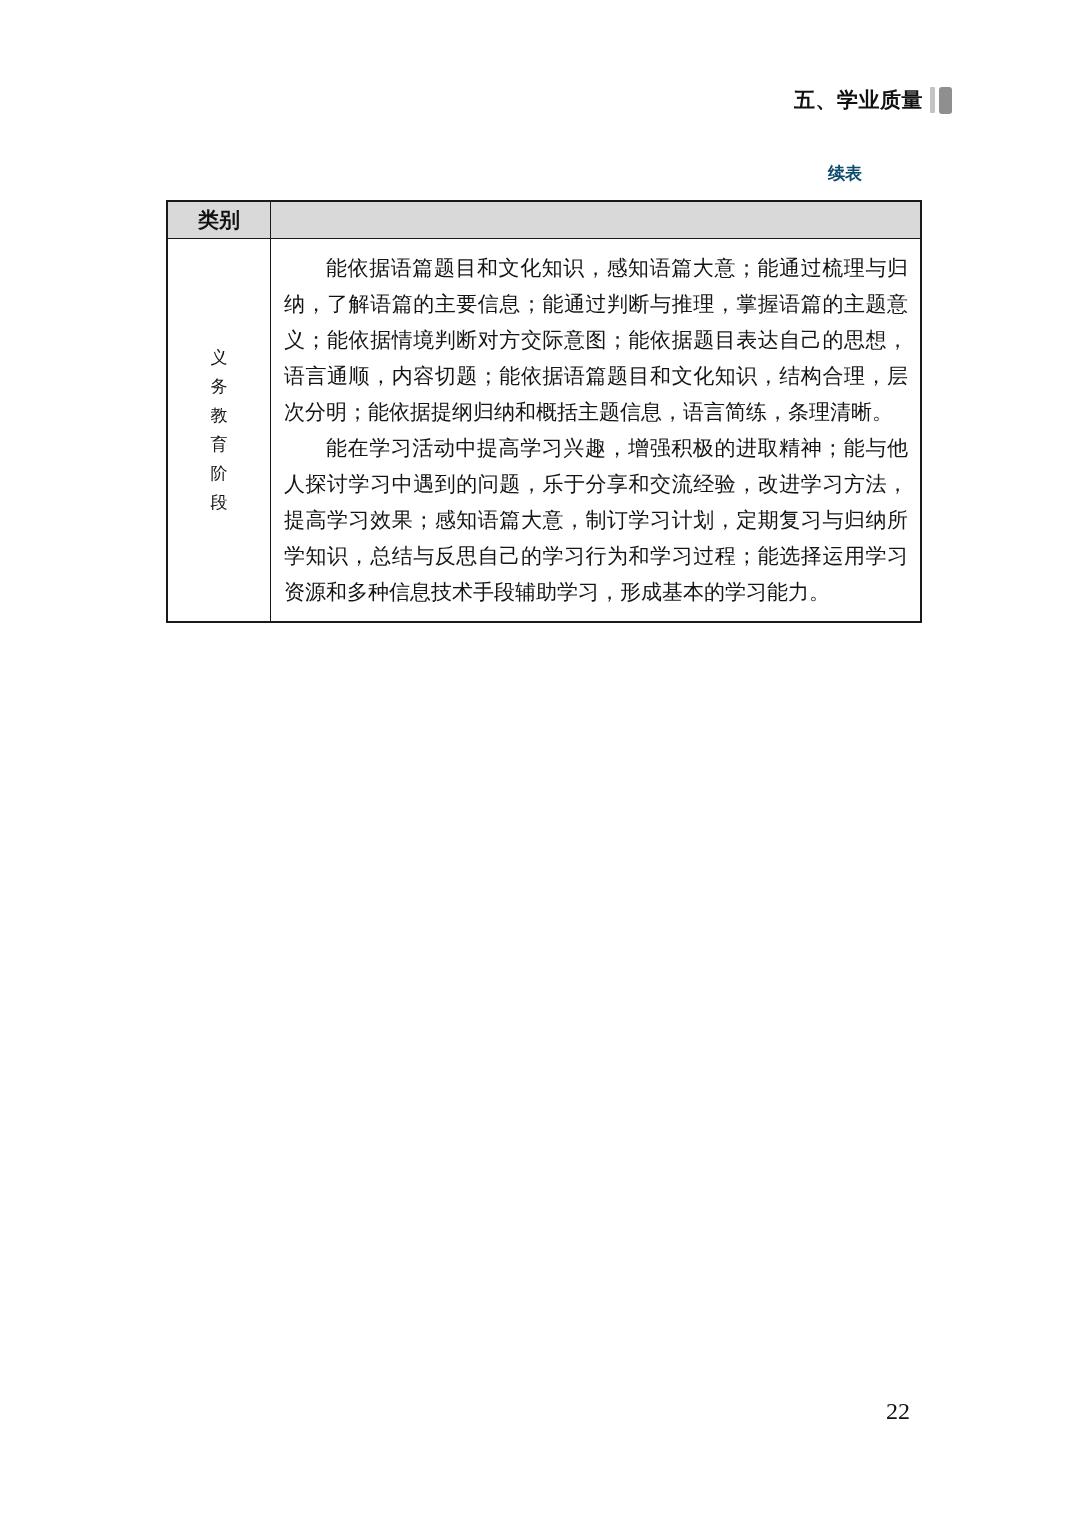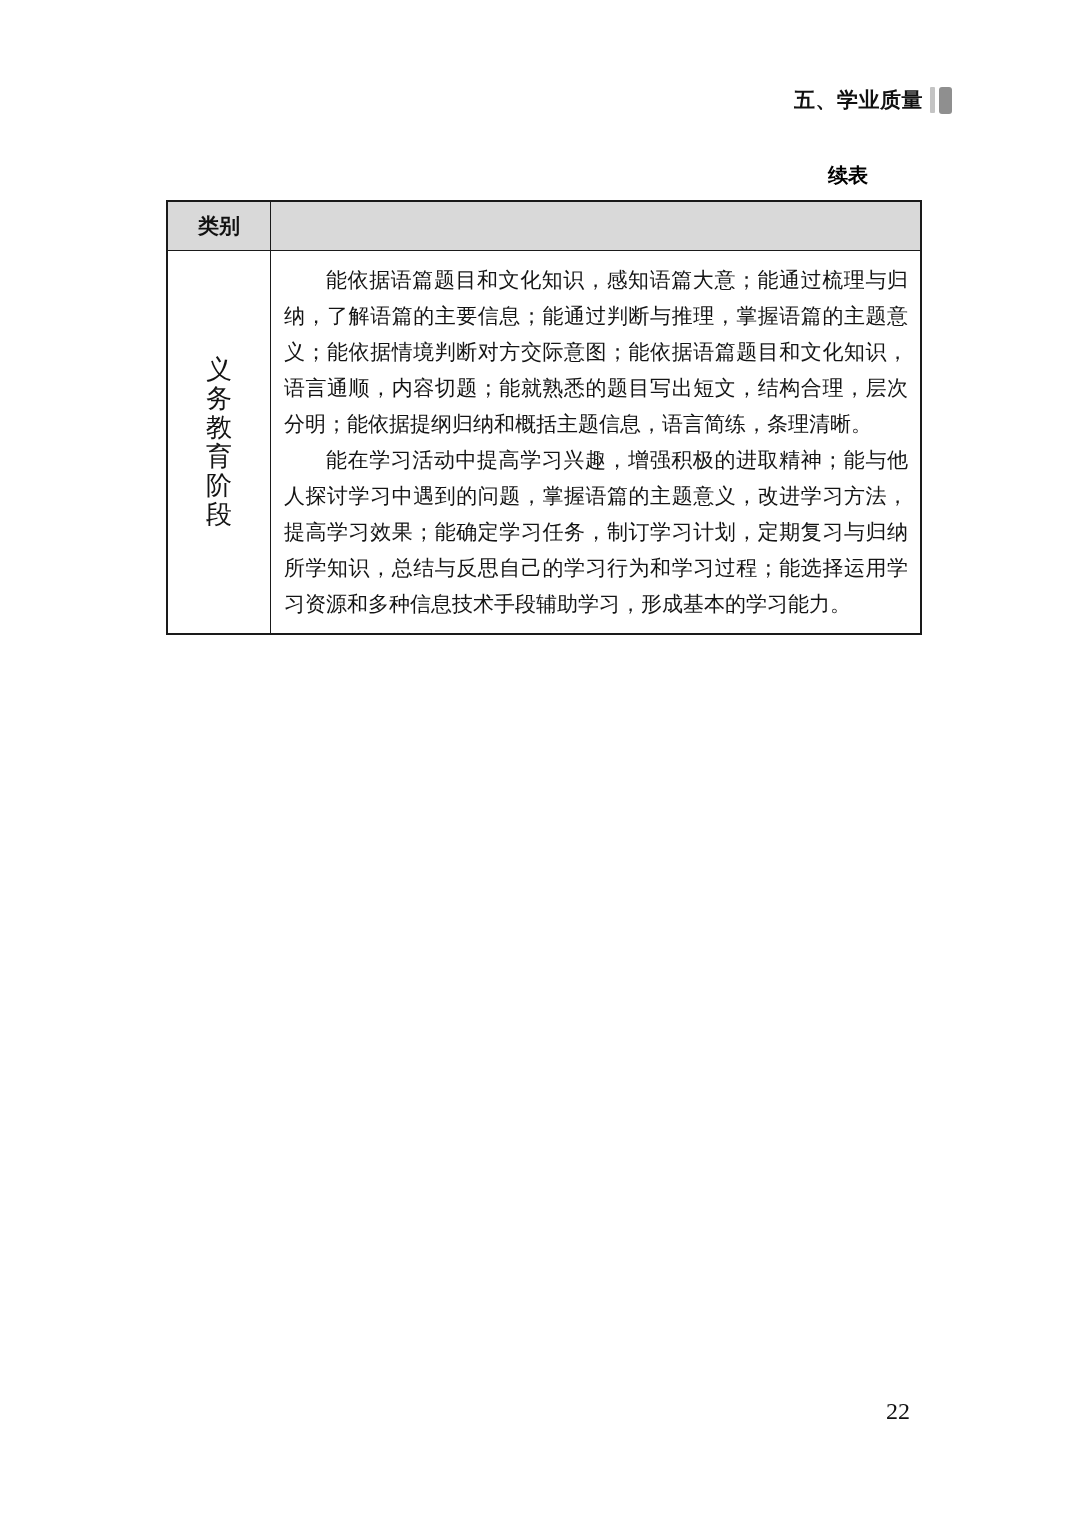--- a/index.html
+++ b/index.html
@@ -40,36 +40,36 @@
   .deco-bars{display:flex;align-items:center;gap:4px;height:27px;}
   .deco-bars .bar-light{width:5px;height:26px;background:var(--deco-bar-light);border-radius:1px;}
   .deco-bars .bar-dark{width:13px;height:27px;background:var(--deco-bar-dark);border-radius:3px;}
   
   .continued-label{
     position:absolute;
     top:162px;
     left:828px;
     font-family:"Liberation Sans","DejaVu Sans",sans-serif;
     font-weight:bold;
-    font-size:20px;
-    color:#000000;
+    font-size:17px;
+    color:#0c4a6e;
     white-space:nowrap;
   }
   
   .quality-table{
     position:absolute;
     top:200px;
     left:166px;
     width:756px;
     border:2.5px solid var(--table-border);
     background:#fff;
   }
   .thead-row{
     display:flex;
-    height:49px;
+    height:37px;
     background:var(--header-row-bg);
     border-bottom:1.5px solid var(--table-border);
   }
   .th{
     display:flex;
     align-items:center;
     justify-content:center;
     font-family:"Liberation Sans","DejaVu Sans",sans-serif;
     font-weight:bold;
     font-size:21px;
@@ -80,21 +80,21 @@
   .tbody-row{display:flex;height:382px;}
   .td-category{
     width:103px;
     border-right:1.5px solid var(--table-border);
     display:flex;
     align-items:center;
     justify-content:center;
   }
   .category-vertical{
     width:1em;
-    font-size:26px;
+    font-size:17px;
     line-height:29px;
     word-break:break-all;
     text-align:left;
     color:var(--ink);
   }
   .td-description{
     flex:1;
     padding:11px 12px 0 13px;
     font-size:21px;
     line-height:36px;
@@ -129,21 +129,21 @@
 
   <div class="quality-table">
     <div class="thead-row">
       <div class="th col-category">类别</div>
     </div>
     <div class="tbody-row">
       <div class="td-category">
         <div class="category-vertical">义务教育阶段</div>
       </div>
       <div class="td-description">
-        <p>能依据语篇题目和文化知识，感知语篇大意；能通过梳理与归纳，了解语篇的主要信息；能通过判断与推理，掌握语篇的主题意义；能依据情境判断对方交际意图；能依据语篇题目和文化知识，语言通顺，内容切题；能就熟悉的题目写出短文，结构合理，层次分明；能依据提纲归纳和概括主题信息，语言简练，条理清晰。</p>
-        <p>能在学习活动中提高学习兴趣，增强积极的进取精神；能与他人探讨学习中遇到的问题，掌握语篇的主题意义，改进学习方法，提高学习效果；能确定学习任务，制订学习计划，定期复习与归纳所学知识，总结与反思自己的学习行为和学习过程；能选择运用学习资源和多种信息技术手段辅助学习，形成基本的学习能力。</p>
+        <p>能依据语篇题目和文化知识，感知语篇大意；能通过梳理与归纳，了解语篇的主要信息；能通过判断与推理，掌握语篇的主题意义；能依据情境判断对方交际意图；能依据题目表达自己的思想，语言通顺，内容切题；能依据语篇题目和文化知识，结构合理，层次分明；能依据提纲归纳和概括主题信息，语言简练，条理清晰。</p>
+        <p>能在学习活动中提高学习兴趣，增强积极的进取精神；能与他人探讨学习中遇到的问题，乐于分享和交流经验，改进学习方法，提高学习效果；感知语篇大意，制订学习计划，定期复习与归纳所学知识，总结与反思自己的学习行为和学习过程；能选择运用学习资源和多种信息技术手段辅助学习，形成基本的学习能力。</p>
       </div>
     </div>
   </div>
 
   <div class="page-number">22</div>
 
 </div>
 
 </body></html>

